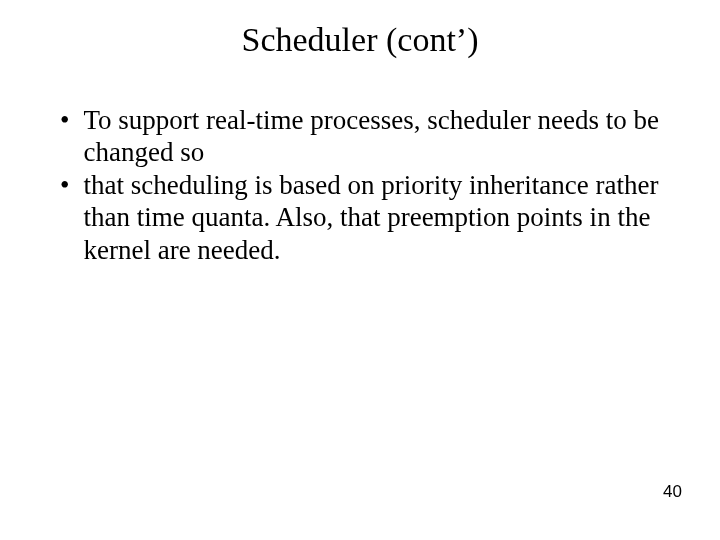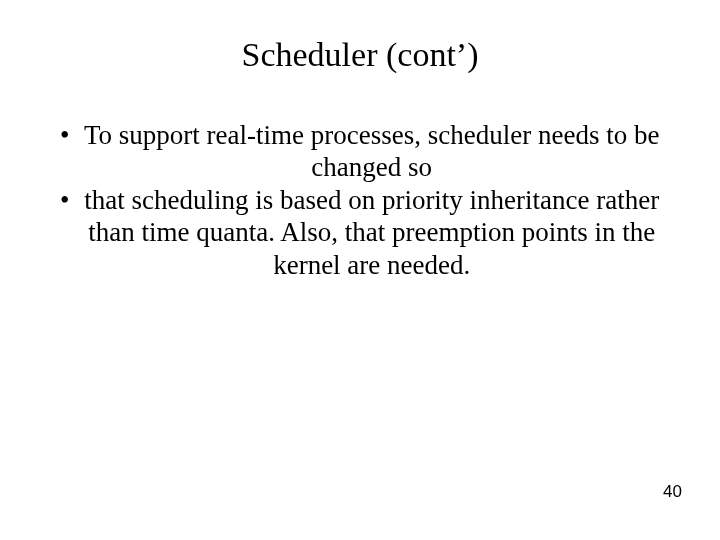--- a/index.html
+++ b/index.html
@@ -12,21 +12,21 @@
       height: 540px;
       background: #ffffff;
       font-family: "Times New Roman", Times, serif;
       color: #000000;
       position: relative;
       overflow: hidden;
     }
     .slide {
       width: 100%;
       height: 100%;
-      padding: 28px 60px 20px 60px;
+      padding: 13px 60px 20px 60px;
       position: relative;
     }
     .title {
       font-size: 34px;
       font-weight: normal;
       text-align: center;
       margin-top: 8px;
       margin-bottom: 45px;
     }
     .bullet-list {
@@ -41,21 +41,20 @@
       align-items: flex-start;
     }
     .bullet-marker {
       margin-right: 14px;
       flex-shrink: 0;
       line-height: 1.2;
       font-size: 27px;
     }
     .bullet-text {
       flex: 1;
-      text-align: center;
     }
     .page-number {
       position: absolute;
       bottom: 38px;
       right: 38px;
       font-size: 17px;
       font-family: Arial, sans-serif;
       margin-top: 8px;
     }
   </style>

